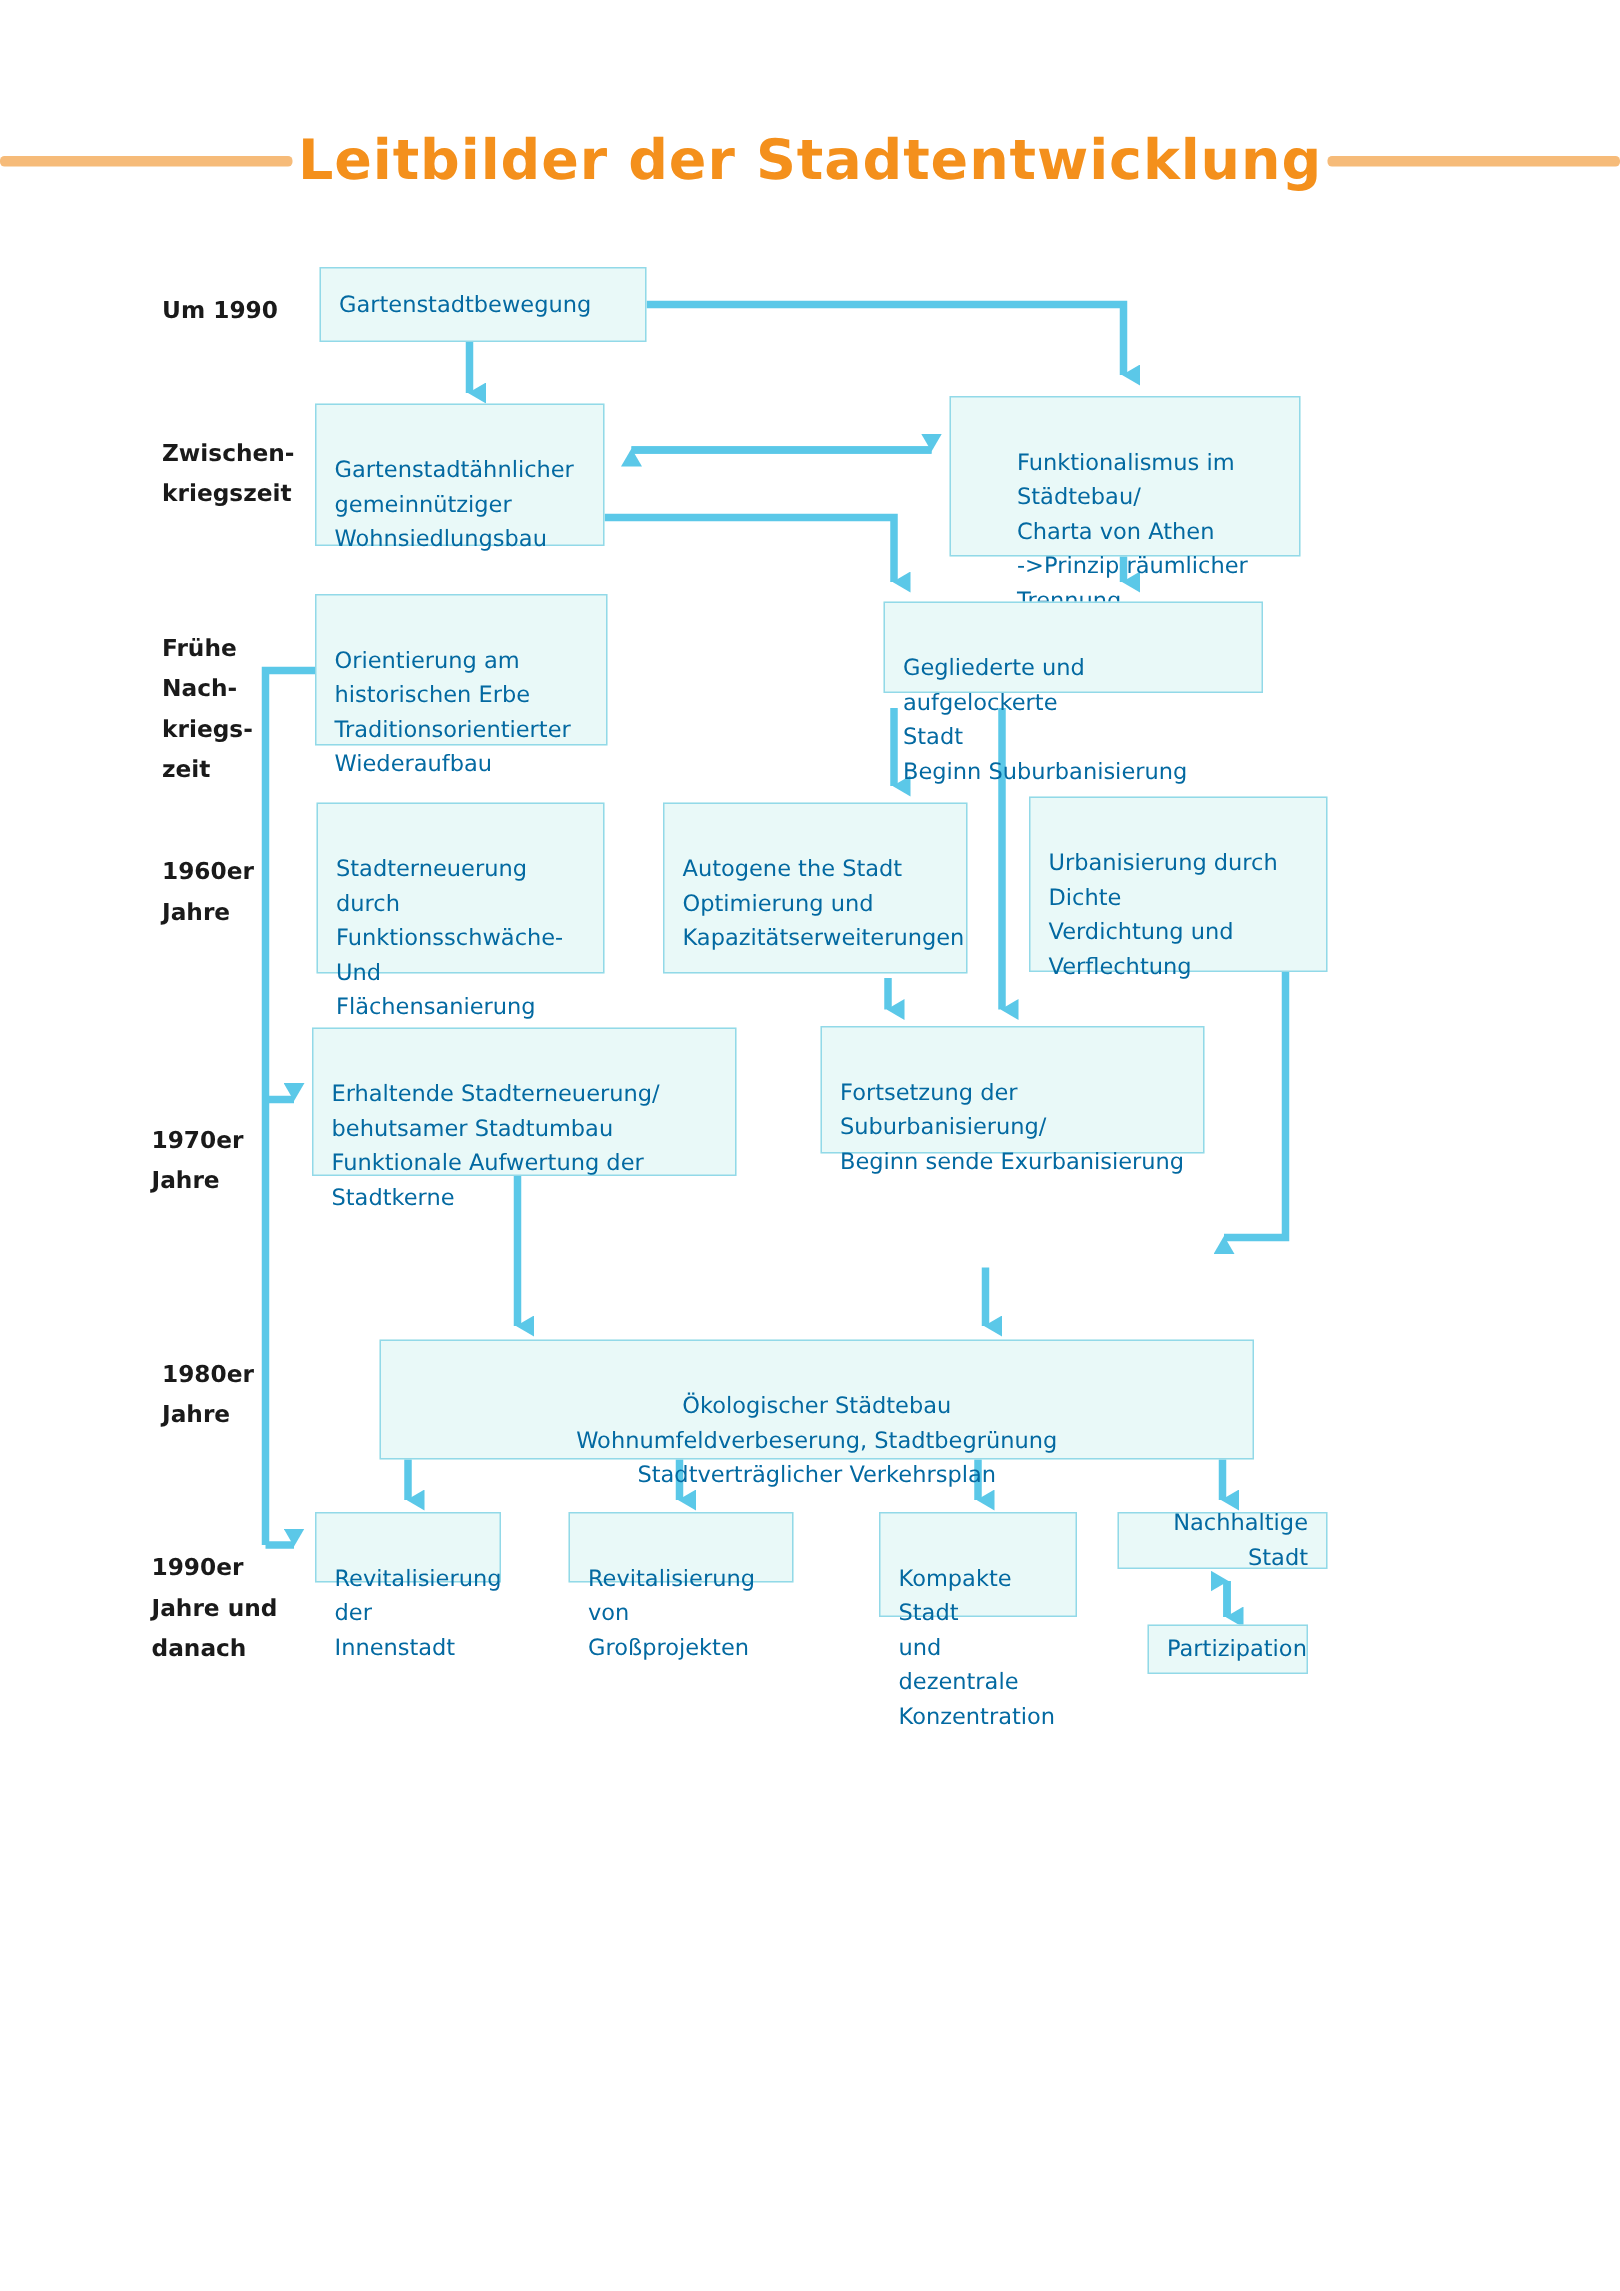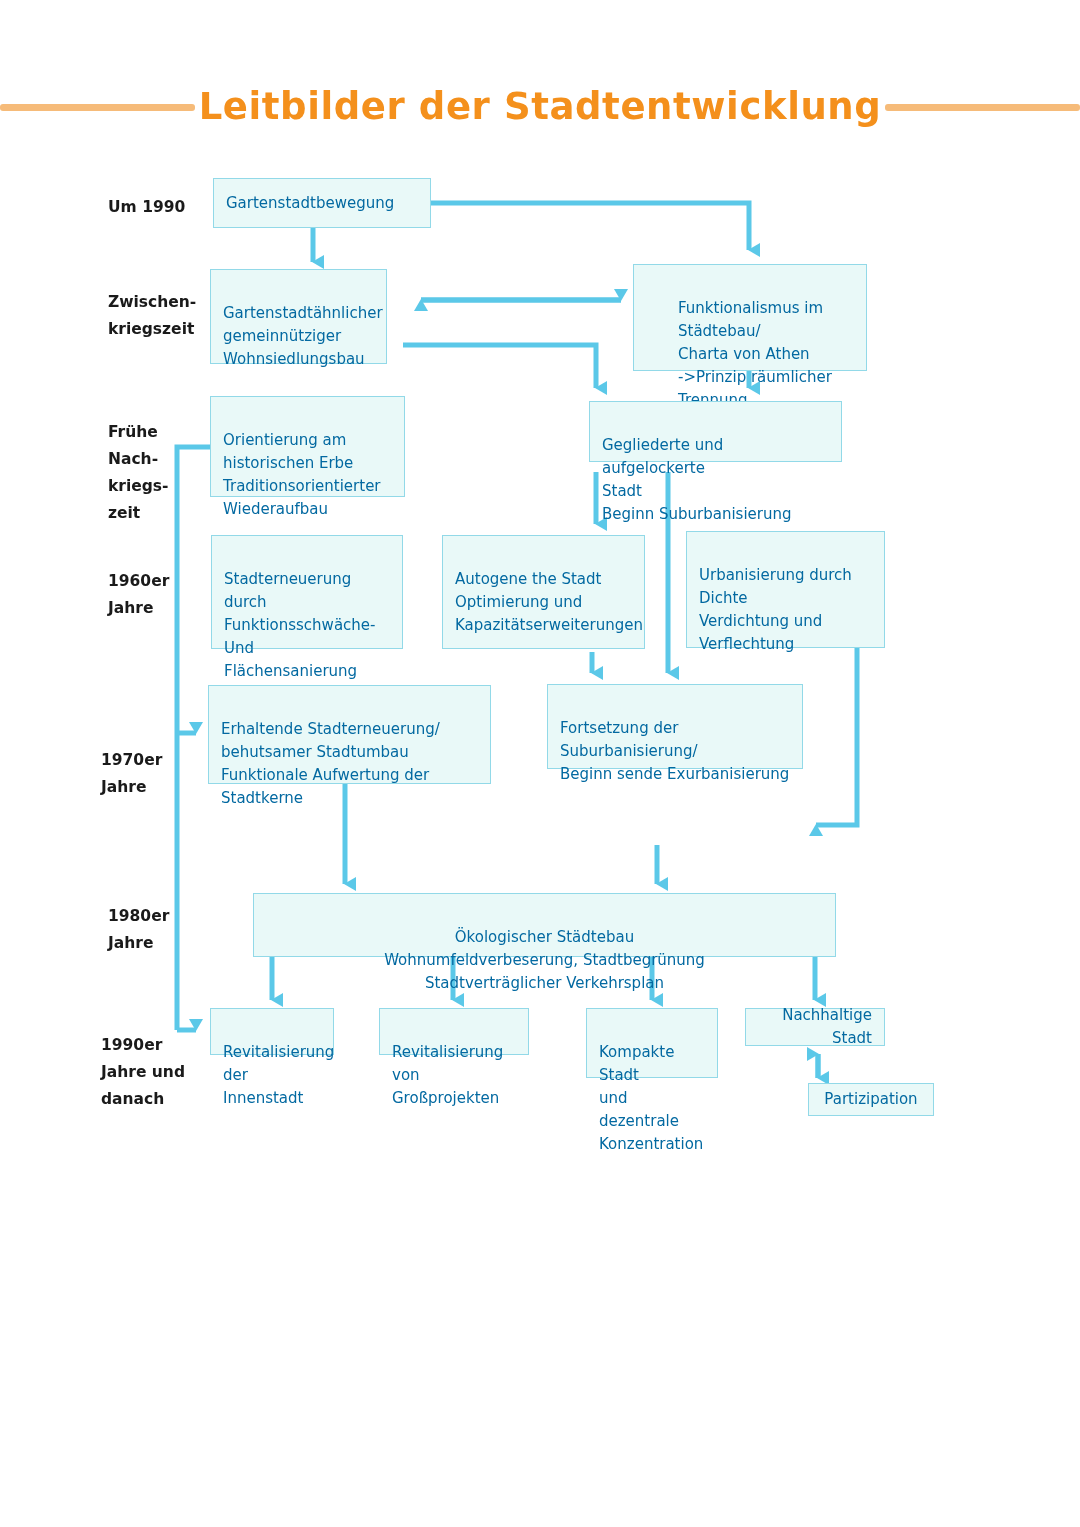--- a/index.html
+++ b/index.html
@@ -116,21 +116,21 @@
   <div class="era" style="left:108px;top:903px;">1980er
 Jahre</div>
   <div class="era" style="left:101px;top:1032px;">1990er
 Jahre und
 danach</div>
 
   <div class="box mid" style="left:213px;top:178px;width:218px;height:50px;">
     <span>Gartenstadtbewegung</span>
   </div>
 
-  <div class="box" style="left:210px;top:269px;width:177px;height:95px;">
+  <div class="box" style="left:210px;top:269px;width:193px;height:95px;">
     <span>Gartenstadtähnlicher
 gemeinnütziger
 Wohnsiedlungsbau</span>
   </div>
 
   <div class="box" style="left:633px;top:264px;width:234px;height:107px;padding-left:44px;">
     <span>Funktionalismus im Städtebau/
 Charta von Athen
 -&gt;Prinzip räumlicher Trennung
 der Funktionen Wohnen</span>
@@ -175,21 +175,21 @@
 Stadtkerne</span>
   </div>
 
   <div class="box" style="left:547px;top:684px;width:256px;height:85px;">
     <span>Fortsetzung der
 Suburbanisierung/
 Beginn sende Exurbanisierung</span>
   </div>
 
 
-  <div class="box center" style="left:253px;top:893px;width:583px;height:64px;">
+  <div class="box center" style="left:253px;top:893px;width:583px;height:80px;">
     <span>Ökologischer Städtebau
 Wohnumfeldverbeserung, Stadtbegrünung
 Stadtverträglicher Verkehrsplan</span>
   </div>
 
   <div class="box" style="left:210px;top:1008px;width:124px;height:47px;">
     <span>Revitalisierung
 der Innenstadt</span>
   </div>
 
@@ -201,17 +201,17 @@
   <div class="box" style="left:586px;top:1008px;width:132px;height:70px;">
     <span>Kompakte Stadt
 und dezentrale
 Konzentration</span>
   </div>
 
   <div class="box mid" style="left:745px;top:1008px;width:140px;height:38px;text-align:right;">
     <span>Nachhaltige Stadt</span>
   </div>
 
-  <div class="box mid center" style="left:808px;top:1083px;width:126px;height:33px;text-align:center;">
+  <div class="box mid center" style="left:765px;top:1083px;width:107px;height:33px;text-align:center;">
     <span>Partizipation</span>
   </div>
 
 </div>
 
 </body></html>

